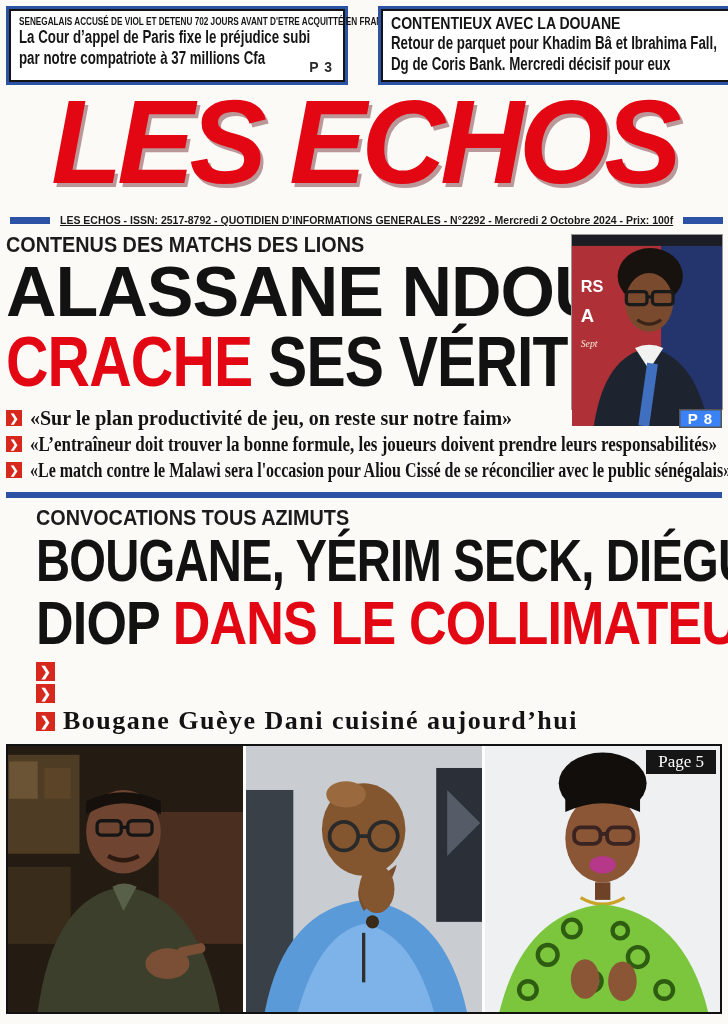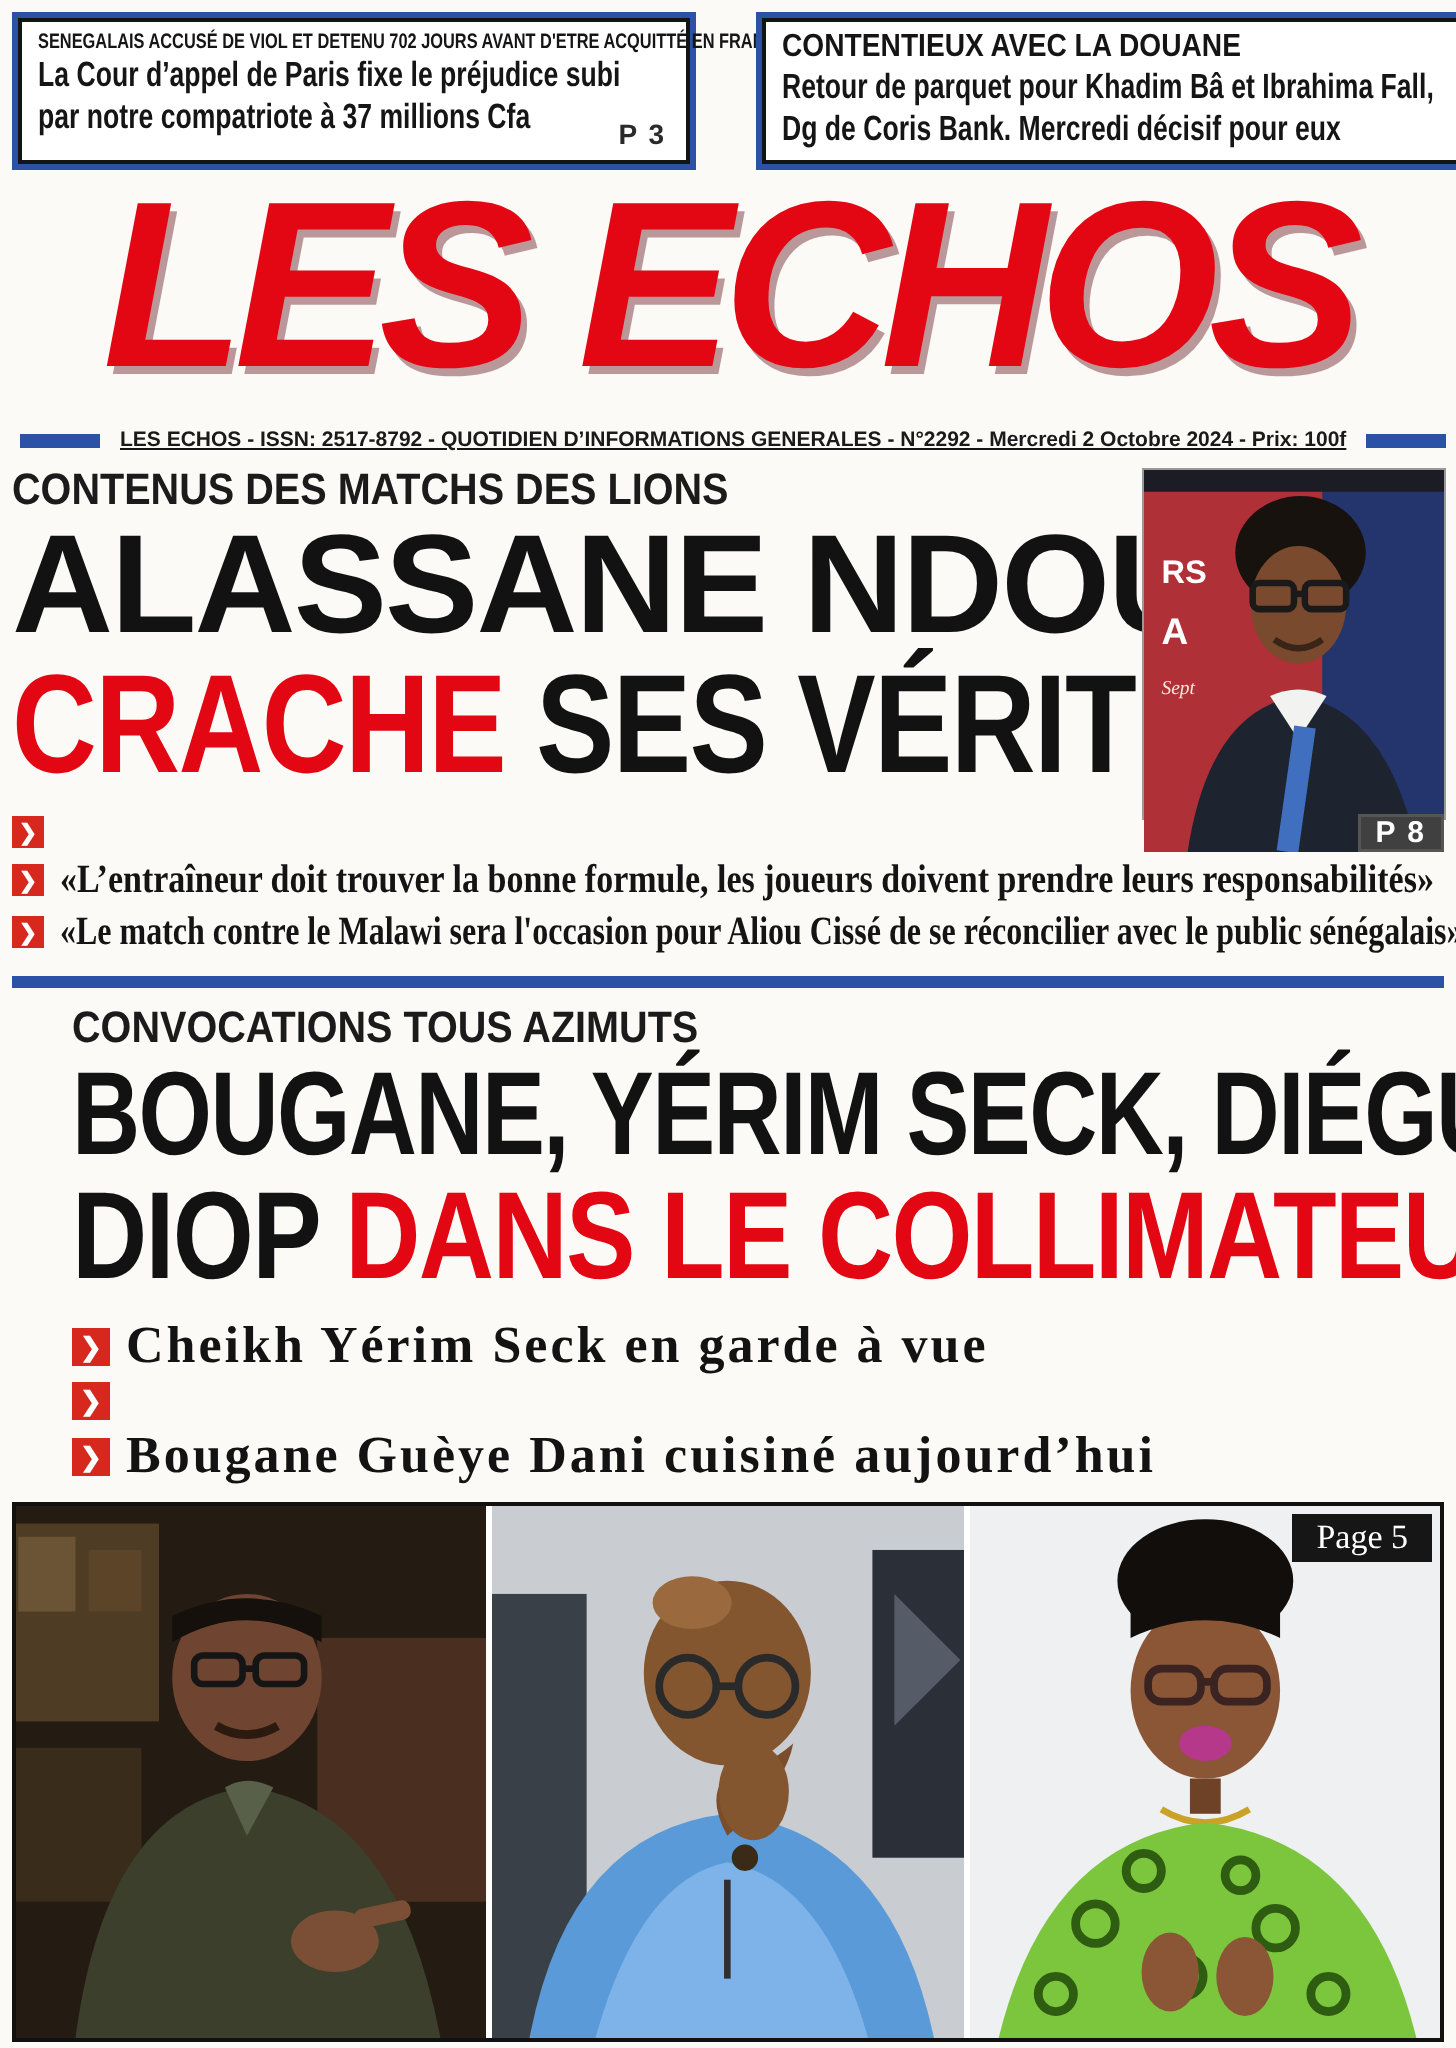--- a/index.html
+++ b/index.html
@@ -53,21 +53,21 @@
   .chev {
     width:16px; height:16px; background:#d7281e; color:#fff; flex:0 0 auto;
     display:flex; align-items:center; justify-content:center;
     font-size:11px; font-weight:bold;
   }
   .bullet-text { font-family:"Liberation Serif", serif; font-weight:bold; font-size:20px;
                  white-space:nowrap; transform-origin:left center; color:#141414; }
   .shrink-93 { transform:scaleX(.85); }
   .shrink-90 { transform:scaleX(.80); }
   .pref-badge {
-    margin-left:auto; background:#404040; color:#fff; font-weight:bold; font-size:15px;
+    margin-left:auto; background:#3b82f6; color:#fff; font-weight:bold; font-size:15px;
     padding:1px 9px; letter-spacing:1px; box-shadow:0 0 0 1.5px #555 inset;
   }
   
   .blue-divider { height:6px; background:#2b52a5; margin:10px 6px 7px 6px; }
   
   .second { padding:0 6px;margin-left:30px; }
   .sec-h1 { font-size:59px; font-weight:bold; line-height:1.02; letter-spacing:-1px;
             white-space:nowrap; transform:scaleX(.80); transform-origin:left center; color:#121212; }
   .sec-h2 { font-size:62px; font-weight:bold; line-height:1.02; letter-spacing:-1px;
             white-space:nowrap; transform:scaleX(.84); transform-origin:left center; }
@@ -137,20 +137,21 @@
         <path d="M60 78 Q71 86 82 78" stroke="#3a2417" stroke-width="3" fill="none"></path>
         <path d="M20 176 Q30 110 71 104 Q112 110 126 176 Z" fill="#1d2430"></path>
         <path d="M58 104 L71 124 L84 104 Q71 98 58 104 Z" fill="#f2f2f0"></path>
         <rect x="66" y="118" width="10" height="58" fill="#3f6fbe" transform="rotate(8 71 140)"></rect>
       </svg>
     </div>
 
     <div class="bullets">
       <div class="bullet-row">
         <span class="chev">❯</span>
+        <span class="bullet-text">«Sur le plan productivité de jeu, on reste sur notre faim»</span>
         <span class="pref-badge">P 8</span>
       </div>
       <div class="bullet-row">
         <span class="chev">❯</span>
         <span class="bullet-text shrink-93">«L’entraîneur doit trouver la bonne formule, les joueurs doivent prendre leurs responsabilités»</span>
       </div>
       <div class="bullet-row">
         <span class="chev">❯</span>
         <span class="bullet-text shrink-90">«Le match contre le Malawi sera l'occasion pour Aliou Cissé de se réconcilier avec le public sénégalais»</span>
       </div>
@@ -160,21 +161,20 @@
   <div class="blue-divider"></div>
 
   <section class="second">
     <div class="kicker">CONVOCATIONS TOUS AZIMUTS</div>
     <div class="sec-h1">BOUGANE, YÉRIM SECK, DIÉGUY</div>
     <div class="sec-h2"><span class="black-text">DIOP </span><span class="red-text">DANS LE COLLIMATEUR</span></div>
 
     <div class="sec-bullets">
       <div class="bullet-row">
         <span class="chev chev-lg">❯</span>
-        <span class="sec-bullet-text">Cheikh Yérim Seck en garde à vue</span>
       </div>
       <div class="bullet-row">
         <span class="chev chev-lg">❯</span>
       </div>
       <div class="bullet-row">
         <span class="chev chev-lg">❯</span>
         <span class="sec-bullet-text">Bougane Guèye Dani cuisiné aujourd’hui</span>
       </div>
     </div>
   </section>

